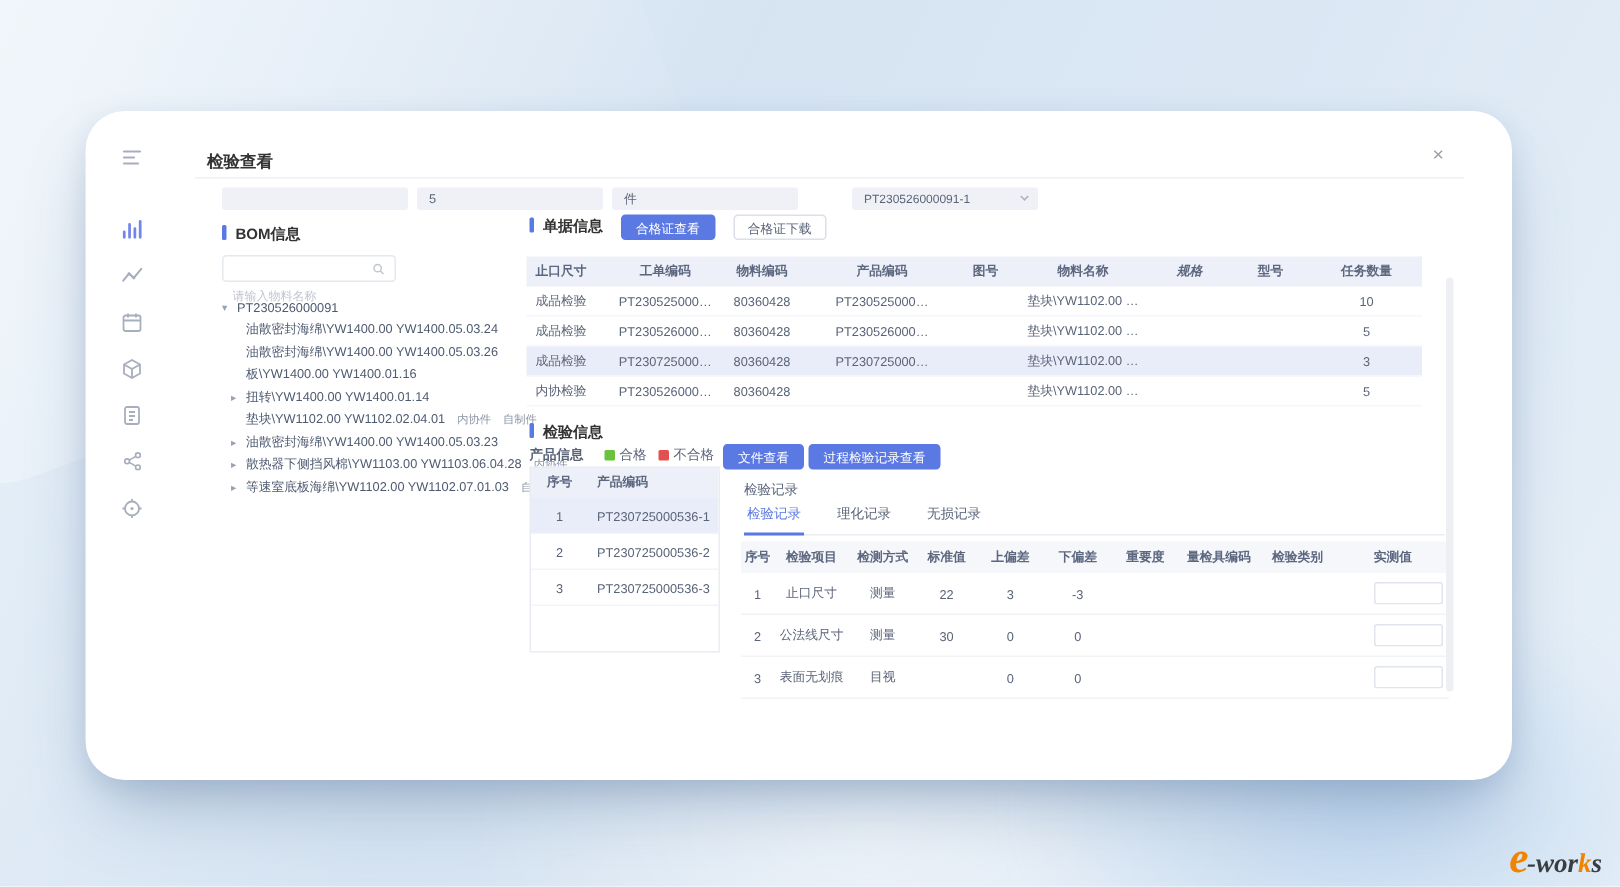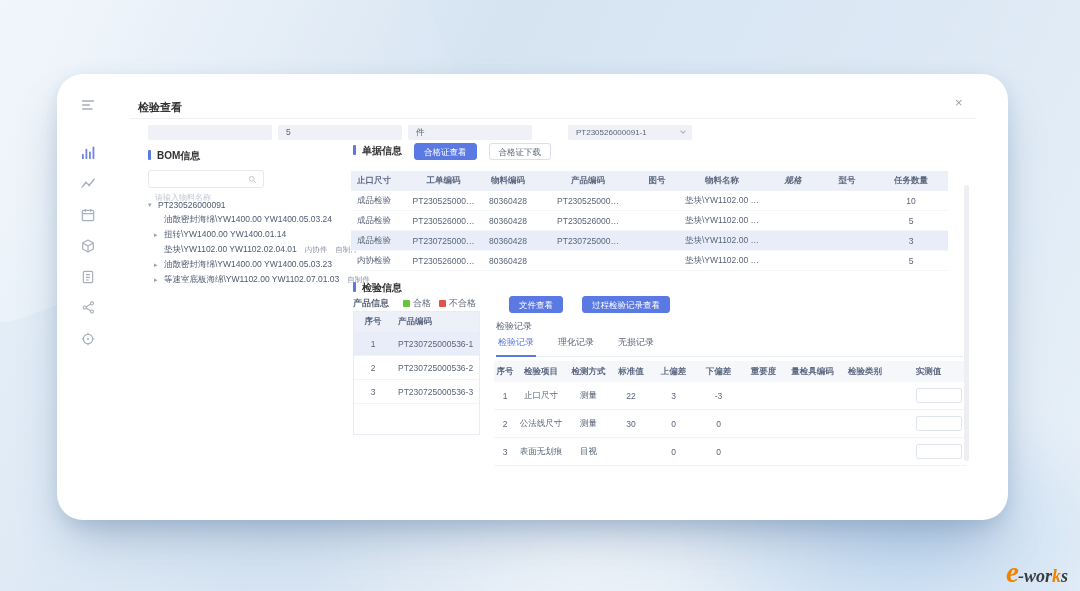--- a/index.html
+++ b/index.html
@@ -77,21 +77,21 @@
 
   
   .insp-title{left:295px;top:206px;}
   .prod-row{left:295px;top:222px;display:flex;align-items:center;font-size:9px;color:#5a6478;font-weight:700;}
   .legend{display:flex;align-items:center;margin-left:14px;font-weight:400;}
   .legend-item{display:flex;align-items:center;margin-right:8px;}
   .legend-swatch{width:7px;height:7px;border-radius:1px;margin-right:3px;display:inline-block;}
   .prod-table{left:295px;top:236px;width:127px;height:124px;border:1px solid #e9ecf2;background:#fff;overflow:hidden;}
   .prod-table .t-row.data{height:24px;border-bottom:1px solid #f2f4f8;}
 
-  .insp-buttons{left:451px;top:221px;display:flex;gap:19px;}
+  .insp-buttons{left:424px;top:221px;display:flex;gap:3px;}
   .records-label{left:438px;top:245px;font-size:9px;color:#5a6478;}
   .tabs{left:438px;top:261px;width:467px;border-bottom:1px solid #e9ecf2;display:flex;gap:20px;}
   .tab{font-size:9px;color:#5a6478;padding:0 2px 6px;cursor:pointer;}
   .tab.active{color:var(--accent);border-bottom:2px solid var(--accent);margin-bottom:-1px;}
 
   .rec-table{left:436px;top:286px;width:472px;}
   .rec-table .t-head{background:#f5f7fb;height:21px;}
   .rec-table .t-row.data{height:28px;border-bottom:1px solid #f1f3f7;}
   .measure-input{width:46px;height:15px;border:1px solid #e0e4ec;border-radius:2px;background:#fff;margin-left:20px;outline:none;}
 
@@ -186,32 +186,45 @@
   <div class="tree">
       <div class="tree-row root">
         <span class="tree-caret">▾</span>
         <span>PT230526000091</span>
       </div>
       <div class="tree-row child">
         <span class="tree-caret"></span>
         <span class="tree-label">油散密封海绵\YW1400.00 YW1400.05.03.24</span>
       </div>
       <div class="tree-row child">
+        <span class="tree-caret"></span>
+        <span class="tree-label">油散密封海绵\YW1400.00 YW1400.05.03.26</span>
+      </div>
+      <div class="tree-row child">
+        <span class="tree-caret"></span>
+        <span class="tree-label">板\YW1400.00 YW1400.01.16</span>
+      </div>
+      <div class="tree-row child">
         <span class="tree-caret">▸</span>
         <span class="tree-label">扭转\YW1400.00 YW1400.01.14</span>
       </div>
       <div class="tree-row child">
         <span class="tree-caret"></span>
         <span class="tree-label">垫块\YW1102.00 YW1102.02.04.01</span>
         <span class="tag">内协件</span>
         <span class="tag">自制件</span>
       </div>
       <div class="tree-row child">
         <span class="tree-caret">▸</span>
         <span class="tree-label">油散密封海绵\YW1400.00 YW1400.05.03.23</span>
+      </div>
+      <div class="tree-row child">
+        <span class="tree-caret">▸</span>
+        <span class="tree-label">散热器下侧挡风棉\YW1103.00 YW1103.06.04.28</span>
+        <span class="tag">内协件</span>
       </div>
       <div class="tree-row child">
         <span class="tree-caret">▸</span>
         <span class="tree-label">等速室底板海绵\YW1102.00 YW1102.07.01.03</span>
         <span class="tag">自制件</span>
       </div>
     </div>
 
   <div class="doc-head-row">
     <span class="sec-title">单据信息</span>

